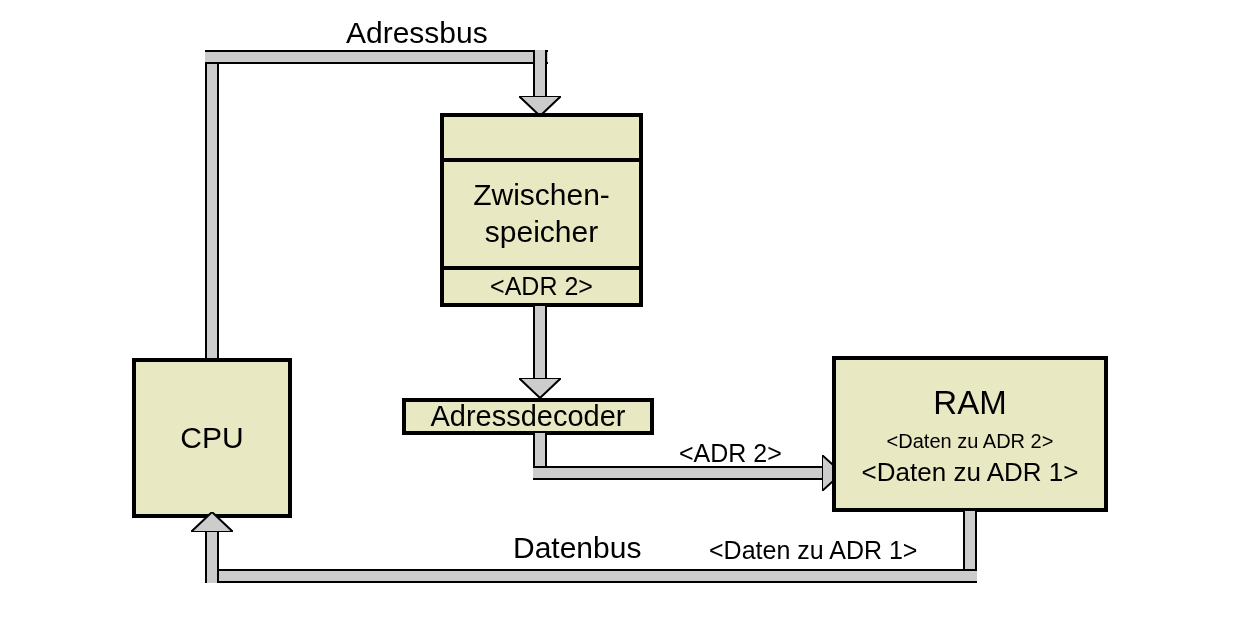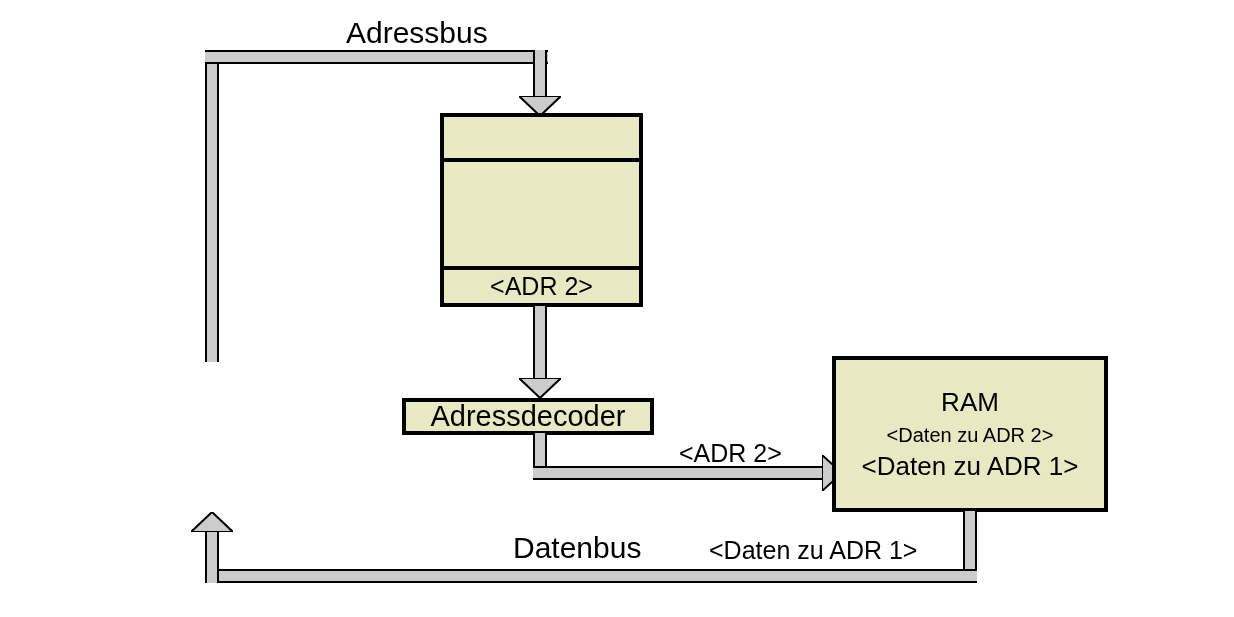--- a/index.html
+++ b/index.html
@@ -48,20 +48,24 @@
     </svg>
   </div>
 
   <div class="lbl" style="left:303px;top:18px;font-size:30px;margin-left:43px;">Adressbus</div>
 
   <div class="box" style="left:440px;top:113px;width:203px;height:194px;">
 
     <div class="cell" style="top:0;height:41px;font-size:22px;"></div>
     <div class="divider" style="top:41px;"></div>
 
+    <div class="cell t-center" style="top:45px;height:104px;flex-direction:column;">
+      <span style="font-size:30px;line-height:1.22;">Zwischen-</span>
+      <span style="font-size:30px;line-height:1.22;">speicher</span>
+    </div>
     <div class="divider" style="top:149px;"></div>
 
     <div class="cell" style="top:153px;height:33px;font-size:25px;">&lt;ADR 2&gt;</div>
   </div>
 
   <div class="bus bus-v" style="left:533px;top:306px;width:14px;height:76px;"></div>
   <div class="arrow" style="left:519px;top:378px;">
     <svg width="42" height="20" viewBox="0 0 42 20">
       <polygon points="0,0 42,0 21,20" fill="#cccccc" stroke="#000000" stroke-width="2"></polygon>
     </svg>
@@ -78,24 +82,27 @@
   <div class="patch" style="left:535px;top:468px;width:10px;height:10px;"></div>
 
   <div class="arrow" style="left:822px;top:455px;">
     <svg width="20" height="36" viewBox="0 0 20 36">
       <polygon points="0,0 20,18 0,36" fill="#cccccc" stroke="#000000" stroke-width="2"></polygon>
     </svg>
   </div>
 
   <div class="lbl" style="left:679px;top:441px;font-size:25px;">&lt;ADR 2&gt;</div>
 
+  <div class="box" style="left:132px;top:358px;width:160px;height:160px;">
+    <div class="cell" style="top:0;bottom:0;font-size:30px;">CPU</div>
+  </div>
 
   <div class="box" style="left:832px;top:356px;width:276px;height:156px;">
     <div class="cell t-center" style="top:0;bottom:0;flex-direction:column;">
-      <span style="font-size:26px;line-height:1.5;text-align:right;">RAM</span>
+      <span style="font-size:33px;line-height:1.5;text-align:right;">RAM</span>
       <span style="font-size:20px;line-height:1.35;">&lt;Daten zu ADR 2&gt;</span>
       <span style="font-size:26px;line-height:1.35;">&lt;Daten zu ADR 1&gt;</span>
     </div>
   </div>
 
   <div class="bus bus-v" style="left:963px;top:511px;width:14px;height:72px;"></div>
 
   <div class="bus bus-h" style="left:205px;top:569px;width:772px;height:14px;"></div>
 
   <div class="patch" style="left:965px;top:571px;width:10px;height:10px;"></div>

